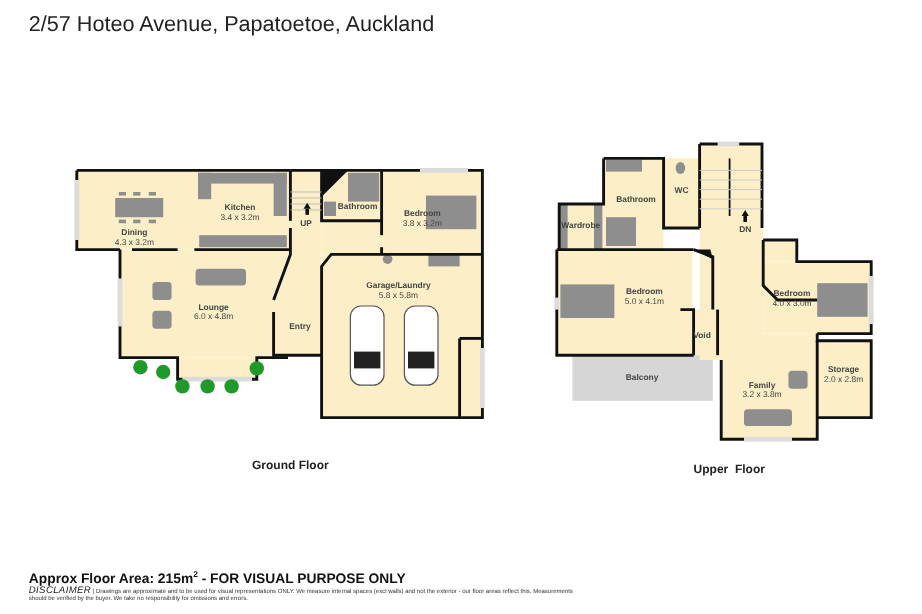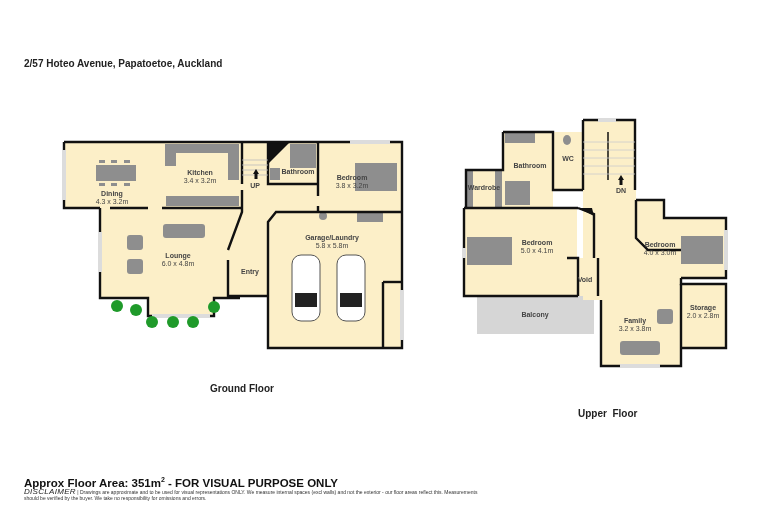--- a/index.html
+++ b/index.html
@@ -1,17 +1,17 @@
 <!DOCTYPE html>
 <html><head>
 <meta charset="utf-8">
 <style>
   html, body { margin:0; padding:0; background:#ffffff; }
   body { width:768px; height:512px; position:relative; overflow:hidden; font-family:"Liberation Sans", sans-serif; color:#222; }
-  .title { position:absolute; left:24px; top:10px; font-size:10px; font-weight:bold; color:#222;margin-top:48px; }
+  .title { position:absolute; left:24px; top:10px; font-size:18px; font-weight:normal; color:#222; }
   svg.plan { position:absolute; left:0; top:0; }
   .floor-label { position:absolute; font-size:10px; font-weight:bold; color:#222; }
   .room-label { font-family:"Liberation Sans", sans-serif; font-size:7px; fill:#444; text-anchor:middle; font-weight:bold; }
   .room-dim { font-family:"Liberation Sans", sans-serif; font-size:7px; fill:#444; text-anchor:middle; }
   .area { position:absolute; left:24px; top:476px; font-size:11.5px; font-weight:bold; color:#111; }
   .area sup { font-size:7px; }
   .disc { position:absolute; left:24px; top:489px; font-size:5px; color:#333; line-height:6px; width:460px; }
   .disc b { font-style:italic; font-weight:normal; font-size:8px; color:#222; letter-spacing:0.3px;margin-top:21px; }
 </style>
 </head>
@@ -206,16 +206,16 @@
     <text class="room-dim" x="660" y="255">4.0 x 3.0m</text>
     <text class="room-label" x="635" y="323">Family</text>
     <text class="room-dim" x="635" y="331">3.2 x 3.8m</text>
     <text class="room-label" x="703" y="310">Storage</text>
     <text class="room-dim" x="703" y="318">2.0 x 2.8m</text>
     <text class="room-label" x="621" y="193">DN</text>
   </g>
 </svg>
 
 <div class="floor-label" style="left:210px; top:383px;">Ground Floor</div>
-<div class="floor-label" style="left:578px; top:408px; white-space:pre;">Upper  Floor</div>
-
-<div class="area"><span>Approx Floor Area: 351m</span><sup>2</sup><span> - FOR VISUAL PURPOSE ONLY</span></div>
+<div class="floor-label" style="left:578px; top:386px; white-space:pre;">Upper  Floor</div>
+
+<div class="area"><span>Approx Floor Area: 215m</span><sup>2</sup><span> - FOR VISUAL PURPOSE ONLY</span></div>
 <div class="disc"><b>DISCLAIMER</b><span> | Drawings are approximate and to be used for visual representations ONLY. We measure internal spaces (excl walls) and not the exterior - our floor areas reflect this. Measurements should be verified by the buyer. We take no responsibility for omissions and errors.</span></div>
 
 </body></html>

